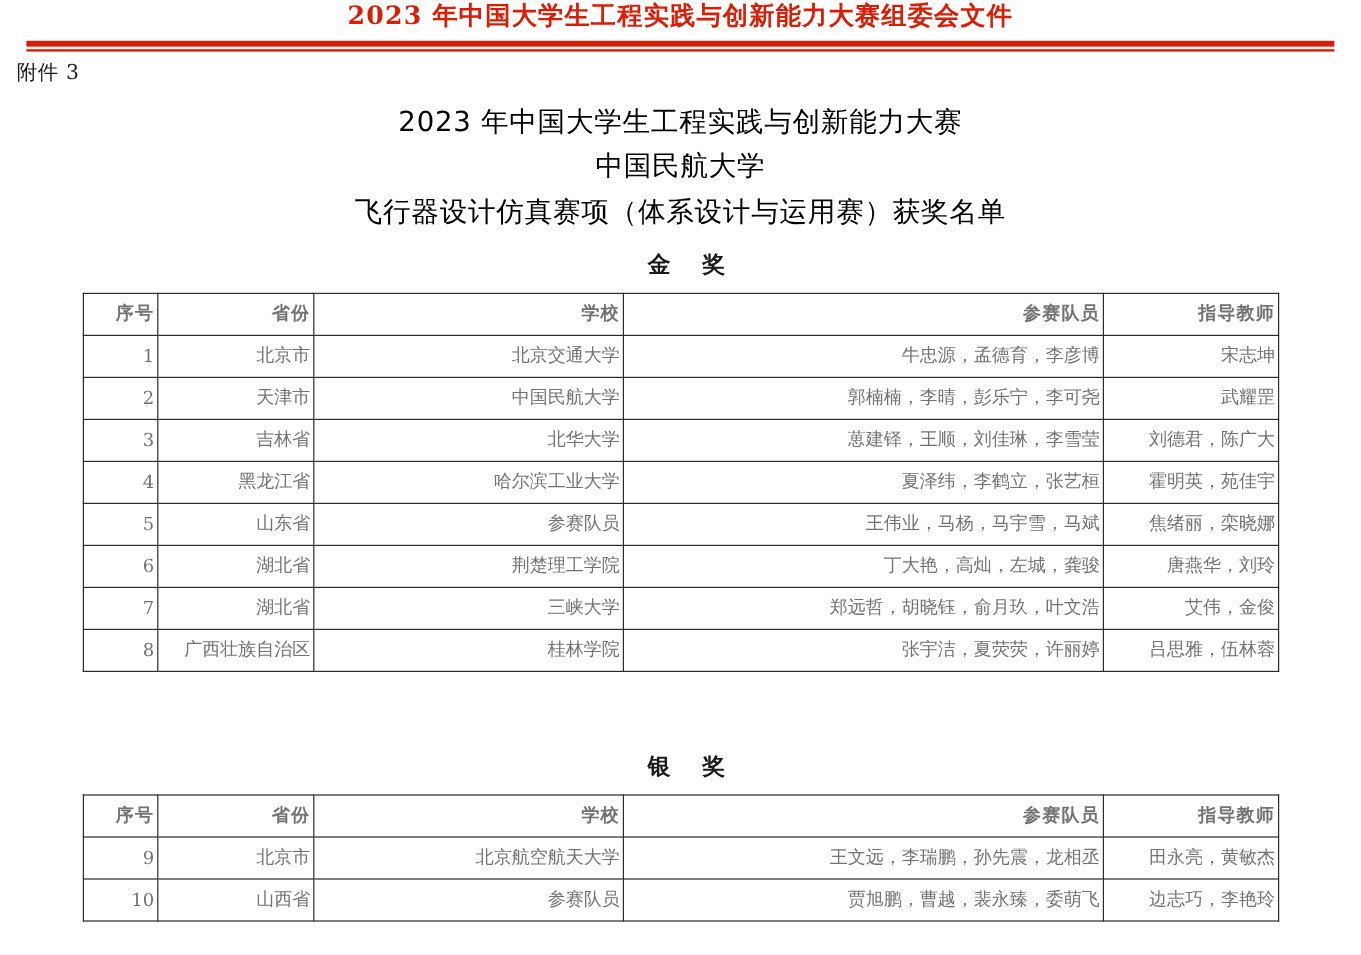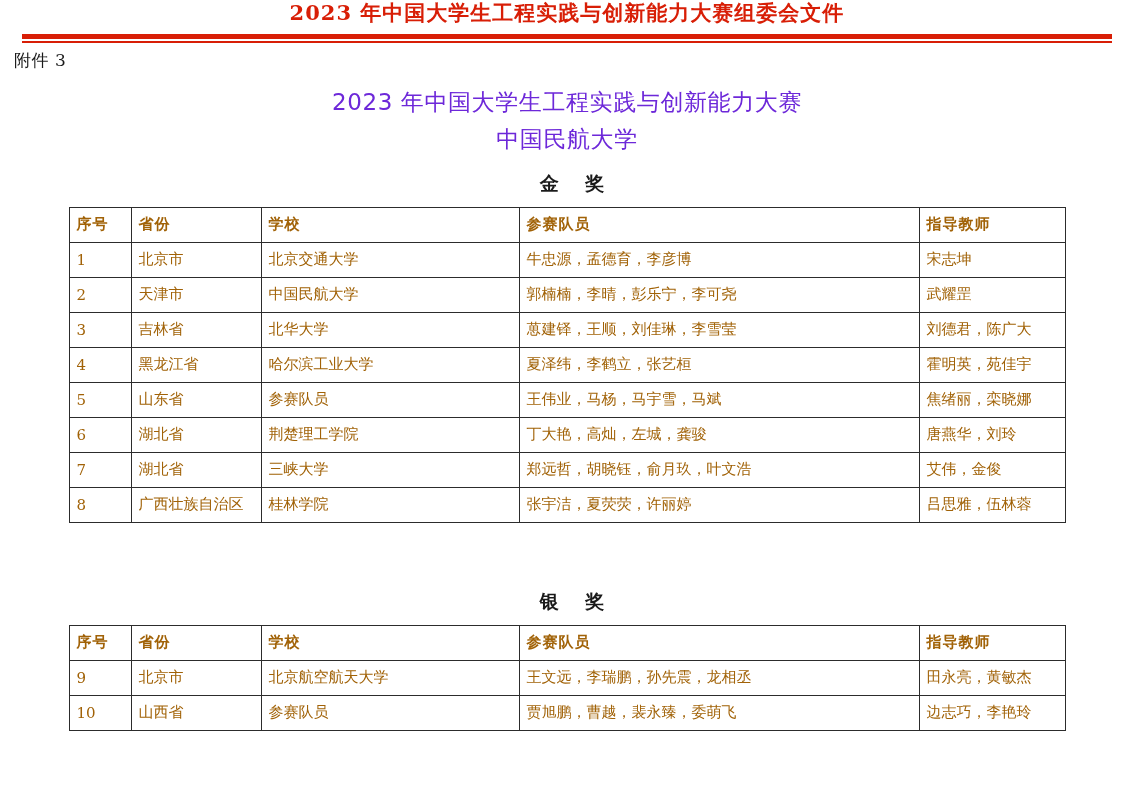--- a/index.html
+++ b/index.html
@@ -56,21 +56,21 @@
   }
 
   
   .doc-titles {
     text-align: center;
     margin-top: 12px;
   }
   .doc-title {
     font-size: 23px;
     font-family: "DejaVu Sans", "Liberation Sans", sans-serif;
-    color: #6d28d9;
+    color: #000000;
     line-height: 1.62;
     letter-spacing: 0.6px;
   }
 
   .award-heading {
     text-align: center;
     font-size: 19px;
     font-weight: bold;
     font-family: "DejaVu Sans", "Liberation Sans", sans-serif;
     letter-spacing: 10px;
@@ -82,26 +82,26 @@
   
   .award-table {
     border-collapse: collapse;
     width: 996px;
     margin: 0 auto;
     table-layout: fixed;
   }
   .award-table td, .award-table th {
     border: 1px solid #2c2c2c;
     height: 34px;
-    text-align: left;
+    text-align: right;
     vertical-align: middle;
     font-size: 15px;
     font-family: "DejaVu Serif", "Liberation Serif", serif;
-    color: #a16207;
-    padding: 0 7px;
+    color: #737373;
+    padding: 0 2px;
     white-space: nowrap;
     overflow: hidden;
   }
   .award-table th {
     font-weight: bold;
     font-family: "DejaVu Sans", "Liberation Sans", sans-serif;
     font-size: 15px;
     letter-spacing: 1px;
   }
   .col-idx    { width: 62px; }
@@ -122,20 +122,21 @@
   <div class="red-rule-thick"></div>
   <div class="red-rule-gap"></div>
   <div class="red-rule-thin"></div>
 </div>
 
 <div class="attachment-label">附件 3</div>
 
 <div class="doc-titles">
   <div class="doc-title">2023 年中国大学生工程实践与创新能力大赛</div>
   <div class="doc-title">中国民航大学</div>
+  <div class="doc-title">飞行器设计仿真赛项（体系设计与运用赛）获奖名单</div>
 </div>
 
 <div class="award-heading">金  奖</div>
 
 <table class="award-table">
   <colgroup>
     <col class="col-idx">
       <col class="col-prov">
       <col class="col-school">
     <col class="col-team">

